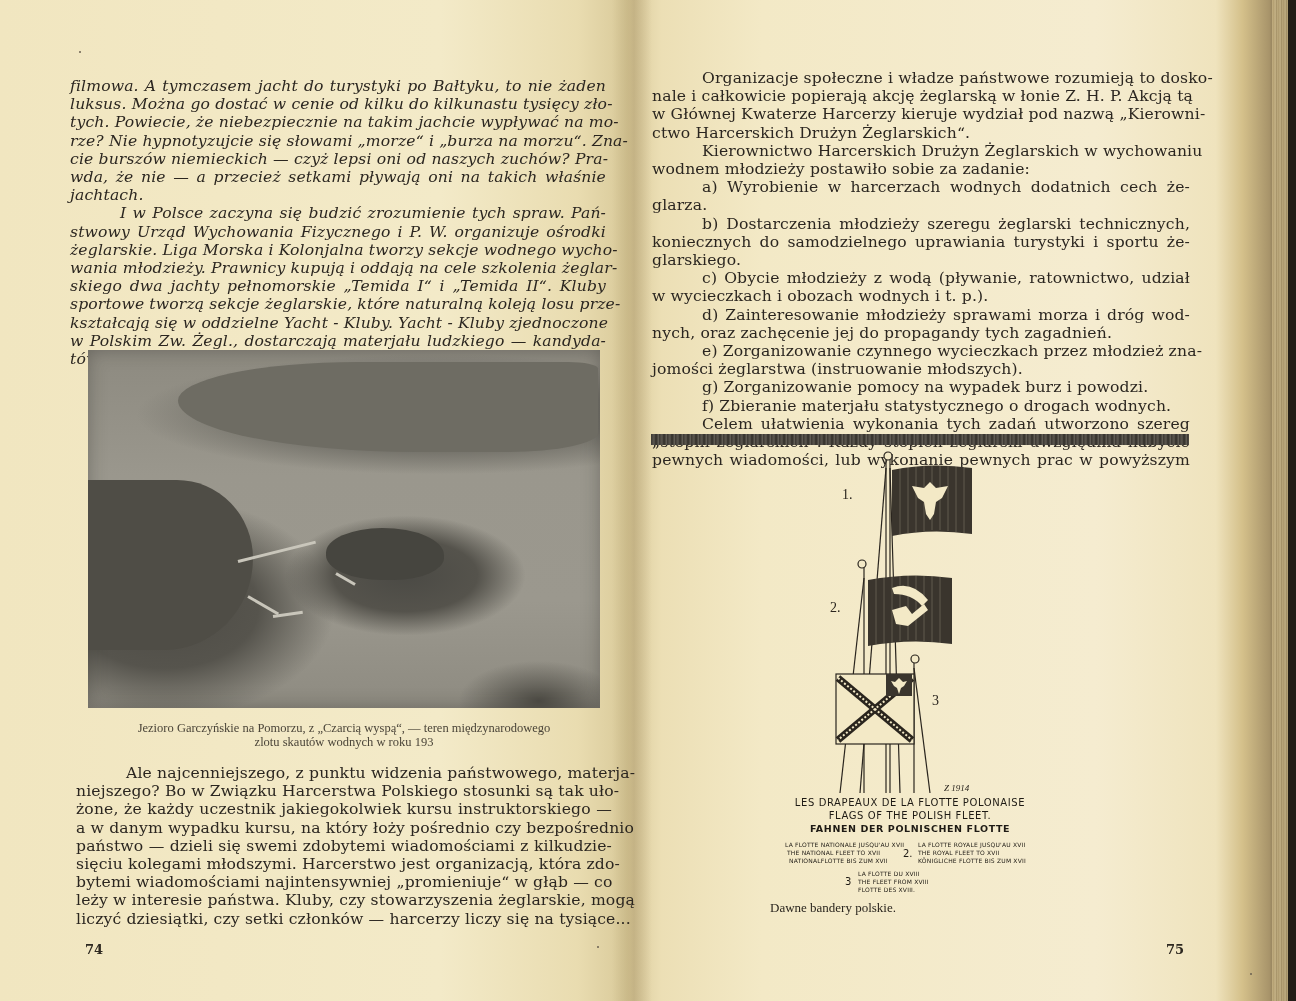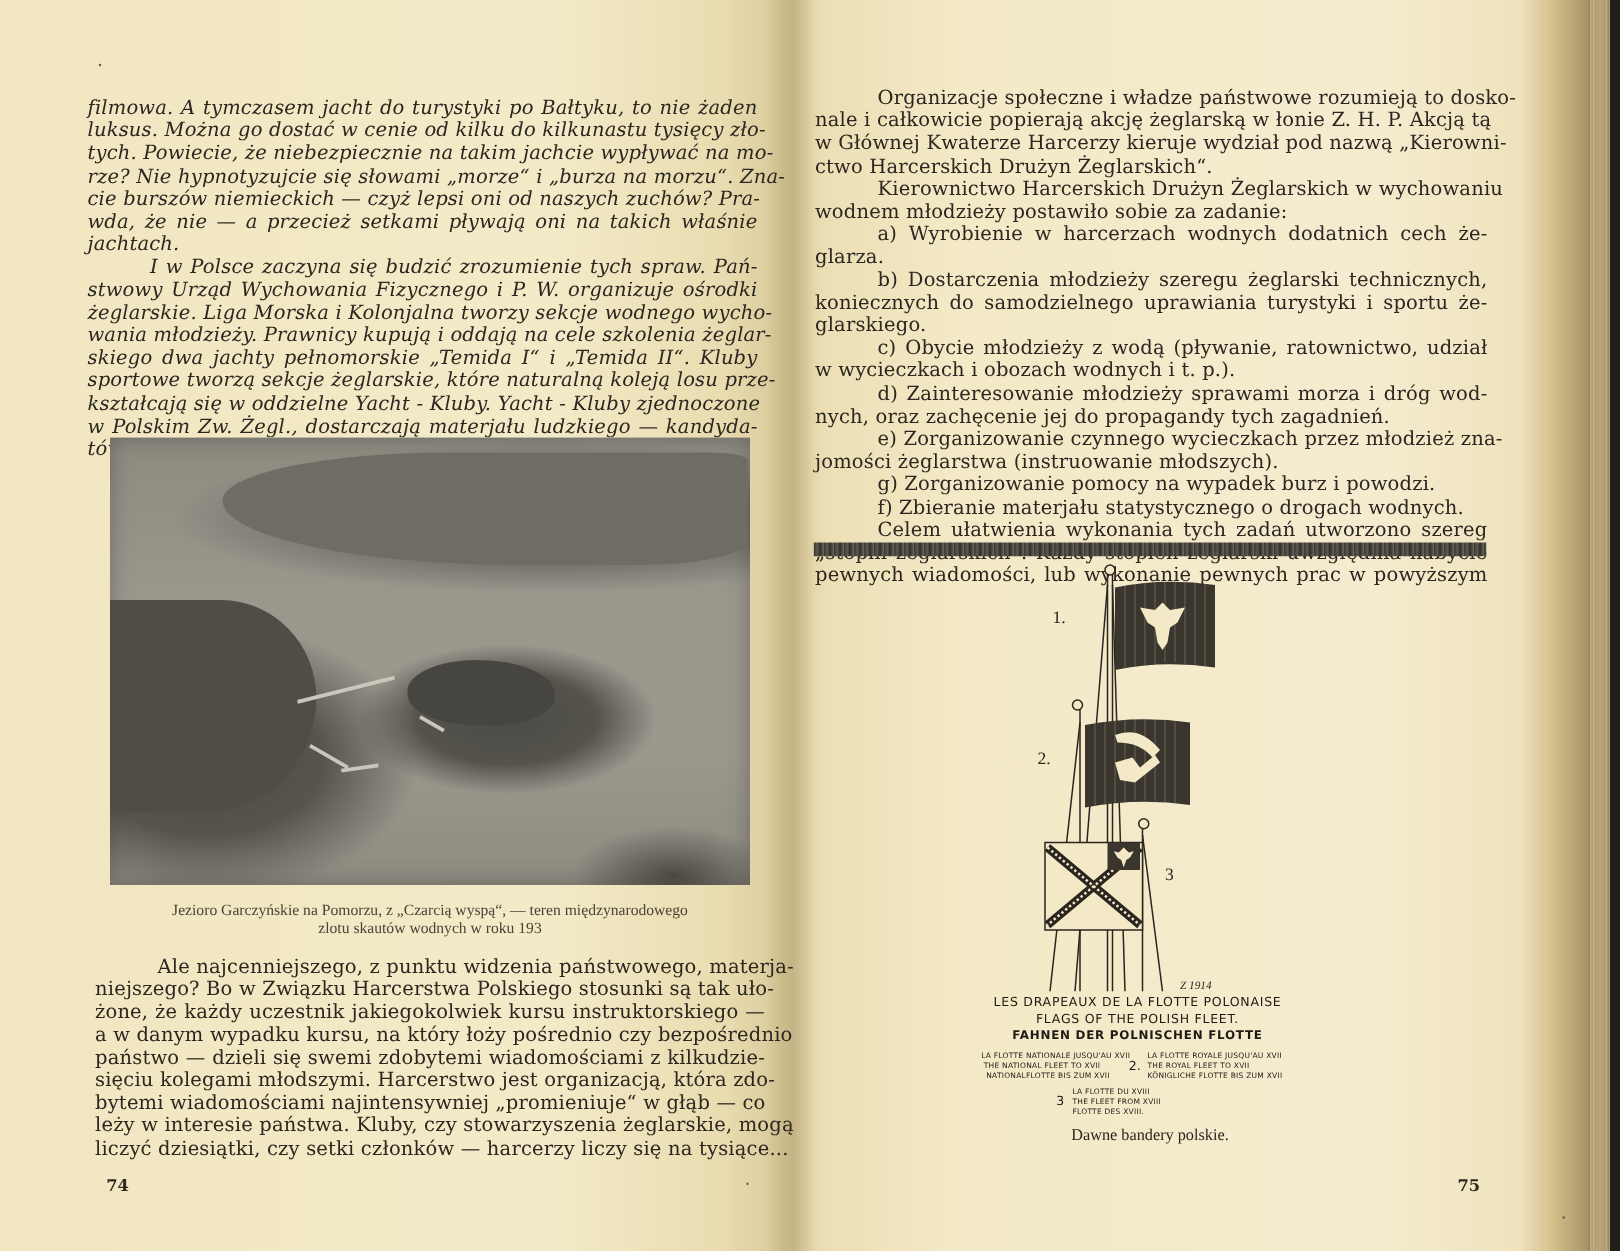--- a/index.html
+++ b/index.html
@@ -92,21 +92,21 @@
   }
   .fig-num { position:absolute; font-family:"Liberation Serif", serif; font-size:14px; color:#2a251e; }
   .flag-caption {
     position:absolute; left:760px; top:796px; width:300px; text-align:center;
     font-family:"DejaVu Sans", sans-serif; color:#1e1a14;
   }
   .fc-title { font-size:10px; letter-spacing:0.6px; line-height:13px; white-space:nowrap; }
   .fc-small { position:absolute; font-family:"DejaVu Sans", sans-serif; font-size:6px; line-height:8px; color:#1e1a14; white-space:nowrap; text-align:left; letter-spacing:0.2px; }
   .fc-label { position:absolute; font-size:10px; font-family:"DejaVu Sans", sans-serif; color:#1e1a14; }
   .plate-caption {
-    position:absolute; left:770px; top:900px; width:300px; text-align:center;
+    position:absolute; left:770px; top:900px; width:300px; 
     font-family:"Liberation Serif", serif; font-size:13px; color:#2a251e;
   }
   .artist-sig {
     position:absolute; left:944px; top:783px; font-family:Liberation Serif, serif; font-style:italic; font-size:9px; color:#2a251e;
   }
   .speck { position:absolute; width:2px; height:2px; background:#6a6050; border-radius:50%; }
 </style>
 </head>
 <body>
 

